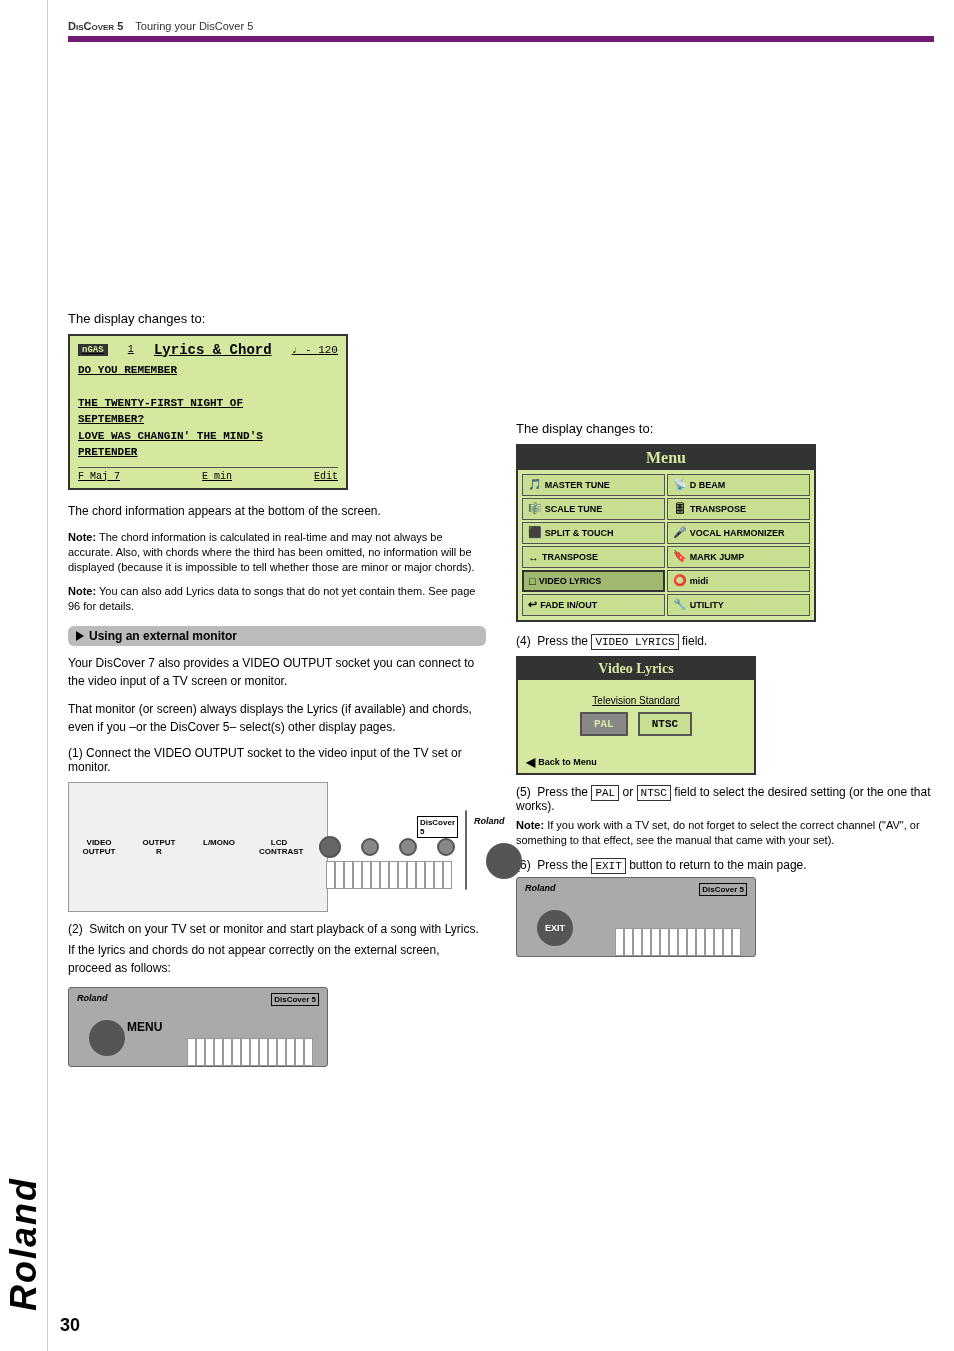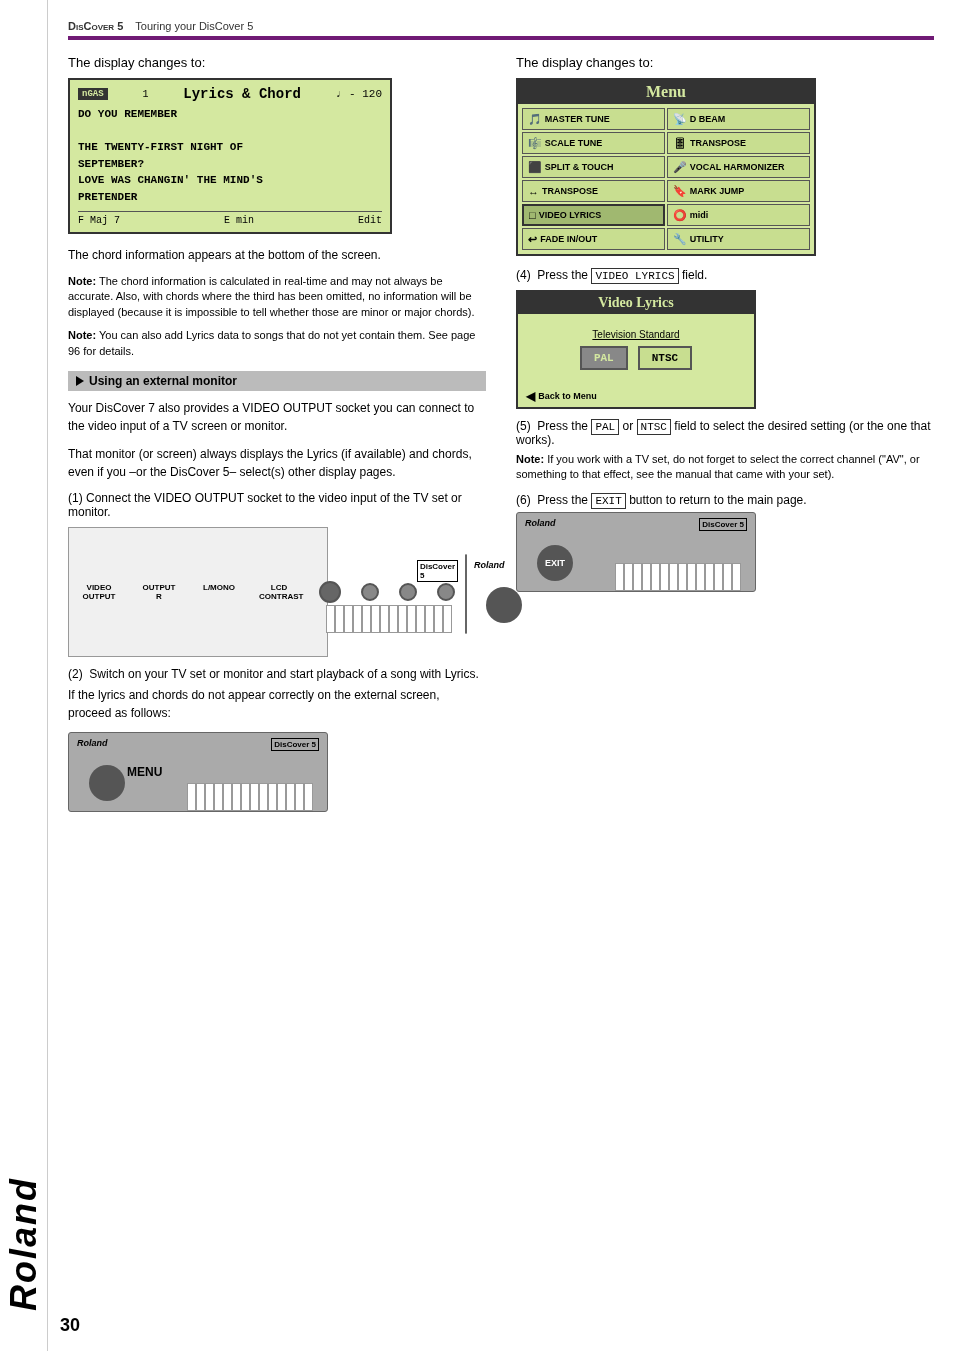--- a/index.html
+++ b/index.html
@@ -46,33 +46,34 @@
       padding: 20px 20px 20px 20px;
       display: flex;
       flex-direction: column;
     }
 
     
     .page-header {
       font-size: 11px;
       color: #333;
       margin-bottom: 15px;
-      border-bottom: 4px solid #701a75;
+      border-bottom: 6px solid #701a75;
       padding-bottom: 4px;
     }
     .page-header .brand {
       font-weight: bold;
       font-variant: small-caps;
     }
 
     
     .two-col {
       display: flex;
       gap: 30px;
       flex: 1;
+      align-items: center;
     }
     .col-left {
       flex: 1;
     }
     .col-right {
       flex: 1;
     }
 
     
     .display-caption {
@@ -82,21 +83,22 @@
     }
 
     
     .lcd-display {
       border: 2px solid #333;
       background: #d4e8a0;
       padding: 6px 8px;
       font-family: 'Courier New', monospace;
       font-size: 11px;
       margin-bottom: 12px;
-      width: 324px;
+      width: 280px;
+      text-decoration: underline;
     }
     .lcd-top-row {
       display: flex;
       justify-content: space-between;
       align-items: center;
       font-size: 10px;
       margin-bottom: 4px;
     }
     .lcd-mode-badge {
       background: #333;
@@ -188,20 +190,21 @@
     
     .section-heading {
       background: #bbb;
       padding: 3px 8px;
       font-size: 12px;
       font-weight: bold;
       margin: 12px 0 8px 0;
       display: flex;
       align-items: center;
       gap: 5px;
+      border-radius: 6px;
     }
     .triangle-icon {
       width: 0;
       height: 0;
       border-top: 5px solid transparent;
       border-bottom: 5px solid transparent;
       border-left: 8px solid #000;
       display: inline-block;
     }
 

